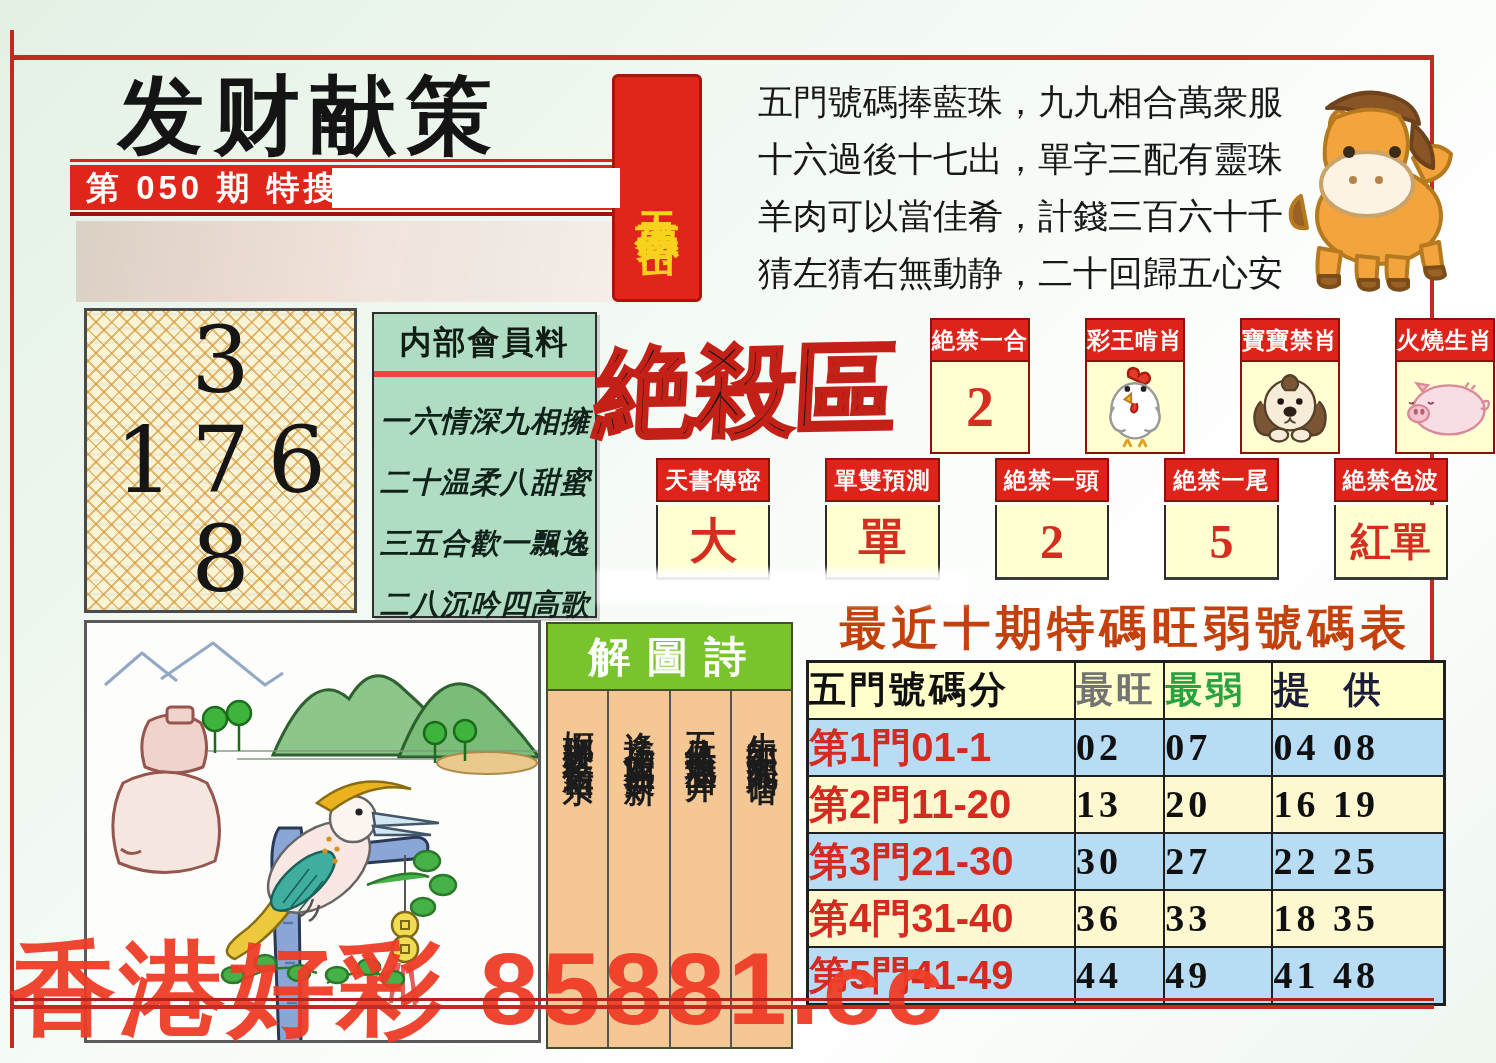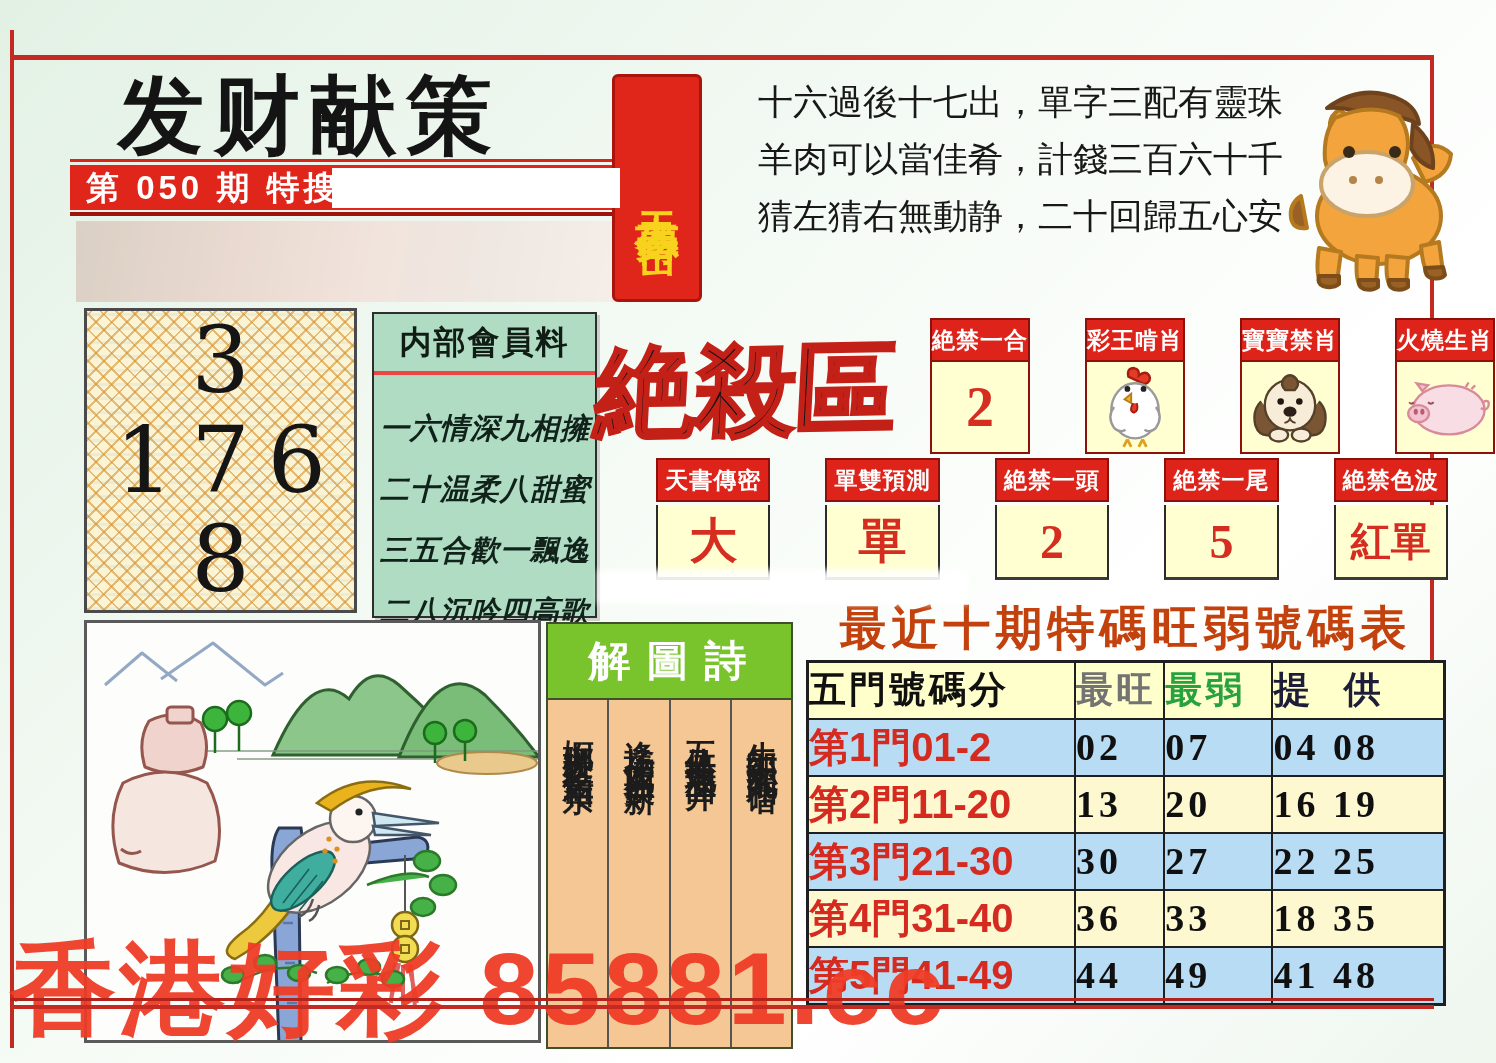--- a/index.html
+++ b/index.html
@@ -58,22 +58,22 @@
     z-index:4; display:flex; flex-direction:column; justify-content:space-between;
     font-family:"DejaVu Serif","Liberation Serif",serif; color:#151515;
     padding:2px 0;}
   .hatch-row{ display:flex; justify-content:center; font-size:92px; line-height:96px; font-weight:500;}
   .hatch-row.mid{ justify-content:space-between; padding:0 28px;}
 
   
   .member-box{ left:372px; top:312px; width:225px; height:306px; background:#afdcc3;
     border:2px solid #2e2e2e; z-index:4; box-shadow:3px 3px 0 rgba(90,90,90,0.25);}
   .member-title{ font-size:32px; font-weight:bold; color:#101c14; text-align:center;
-    padding:7px 0 6px; border-bottom:4px solid #ef4444; letter-spacing:2px;}
-  .member-lines{ padding:14px 6px 0; text-align:right;margin-top:9px;}
+    padding:7px 0 6px; border-bottom:6px solid #ef4444; letter-spacing:2px;}
+  .member-lines{ padding:14px 6px 0; text-align:right;}
   .member-lines div{ font-family:"Liberation Serif",serif; font-style:italic; font-weight:bold;
     font-size:29px; line-height:61px; color:#10221a; white-space:nowrap; letter-spacing:1px;}
 
   
   .killzone-title{ left:596px; top:320px; width:300px; height:145px; z-index:4;
     font-size:100px; font-weight:900; color:#141414; white-space:nowrap;
     -webkit-text-stroke:3px #c32018; transform:skewX(-4deg) rotate(-1deg);
     font-family:"Liberation Sans",sans-serif; line-height:140px;}
 
   
@@ -94,21 +94,21 @@
   .white-smudge{ left:598px; top:570px; width:370px; height:34px; background:rgba(255,255,255,0.9);
     filter:blur(3px); z-index:6;}
 
   
   .painting{ left:84px; top:620px; width:457px; height:423px; background:#fdfdfb;
     border:3px solid #5a5a5a; z-index:4; overflow:hidden;}
 
   
   .jietushi{ left:546px; top:622px; width:247px; height:427px; z-index:4;
     border:2px solid #41502c; background:#f4c795; display:flex; flex-direction:column;}
-  .jts-head{ background:#79c42d; border-bottom:2px solid #41502c; height:76px;
+  .jts-head{ background:#79c42d; border-bottom:2px solid #41502c; height:67px;
     display:flex; align-items:center; justify-content:center;
     color:#ffffff; font-size:42px; font-weight:bold; letter-spacing:16px;
     font-family:"Liberation Serif",serif; padding-left:12px;}
   .jts-cols{ flex:1; display:flex;}
   .jts-col{ flex:1; border-right:2px solid #555; display:flex; justify-content:center; padding-top:16px;}
   .jts-col:last-child{ border-right:none;}
   .jts-col span{ writing-mode:vertical-rl; text-orientation:upright;
     font-size:31px; font-weight:bold; color:#1c1c1c; letter-spacing:7px;
     font-family:"Liberation Sans",sans-serif;}
 
@@ -155,20 +155,21 @@
 <div class="abs issue-underline"></div>
 <div class="abs blur-wrap">
     <div class="blur-inner"></div>
   </div>
 
 <div class="abs sky-banner">
   <span>天書傳密</span>
 </div>
 
 <div class="abs top-poem">
+  <div>五門號碼捧藍珠，九九相合萬衆服</div>
   <div>十六過後十七出，單字三配有靈珠</div>
   <div>羊肉可以當佳肴，計錢三百六十千</div>
   <div>猜左猜右無動静，二十回歸五心安</div>
 </div>
 
 <div class="abs horse-box">
   <svg viewBox="0 0 172 224" width="172" height="224">
     <g stroke="#b5791f" stroke-width="4" stroke-linejoin="round">
       <path d="M18 120 Q6 128 8 142 Q10 154 24 152 Z" fill="#9a6126"></path>
       <ellipse cx="96" cy="140" rx="62" ry="48" fill="#f3a43d"></ellipse>
@@ -410,21 +411,21 @@
       <col class="col-prov">
     </colgroup>
   <tbody>
       <tr class="hrow">
     <td>五門號碼分</td>
     <td class="hot">最旺</td>
     <td class="weak">最弱</td>
     <td class="prov">提 供</td>
   </tr>
   <tr class="blue">
-    <td class="door">第1門01-2</td>
+    <td class="door">第1門01-1</td>
     <td class="num">02</td>
     <td class="num">07</td>
     <td class="num">04 08</td>
   </tr>
   <tr class="cream">
     <td class="door">第2門11-20</td>
     <td class="num">13</td>
     <td class="num">20</td>
     <td class="num">16 19</td>
   </tr>

